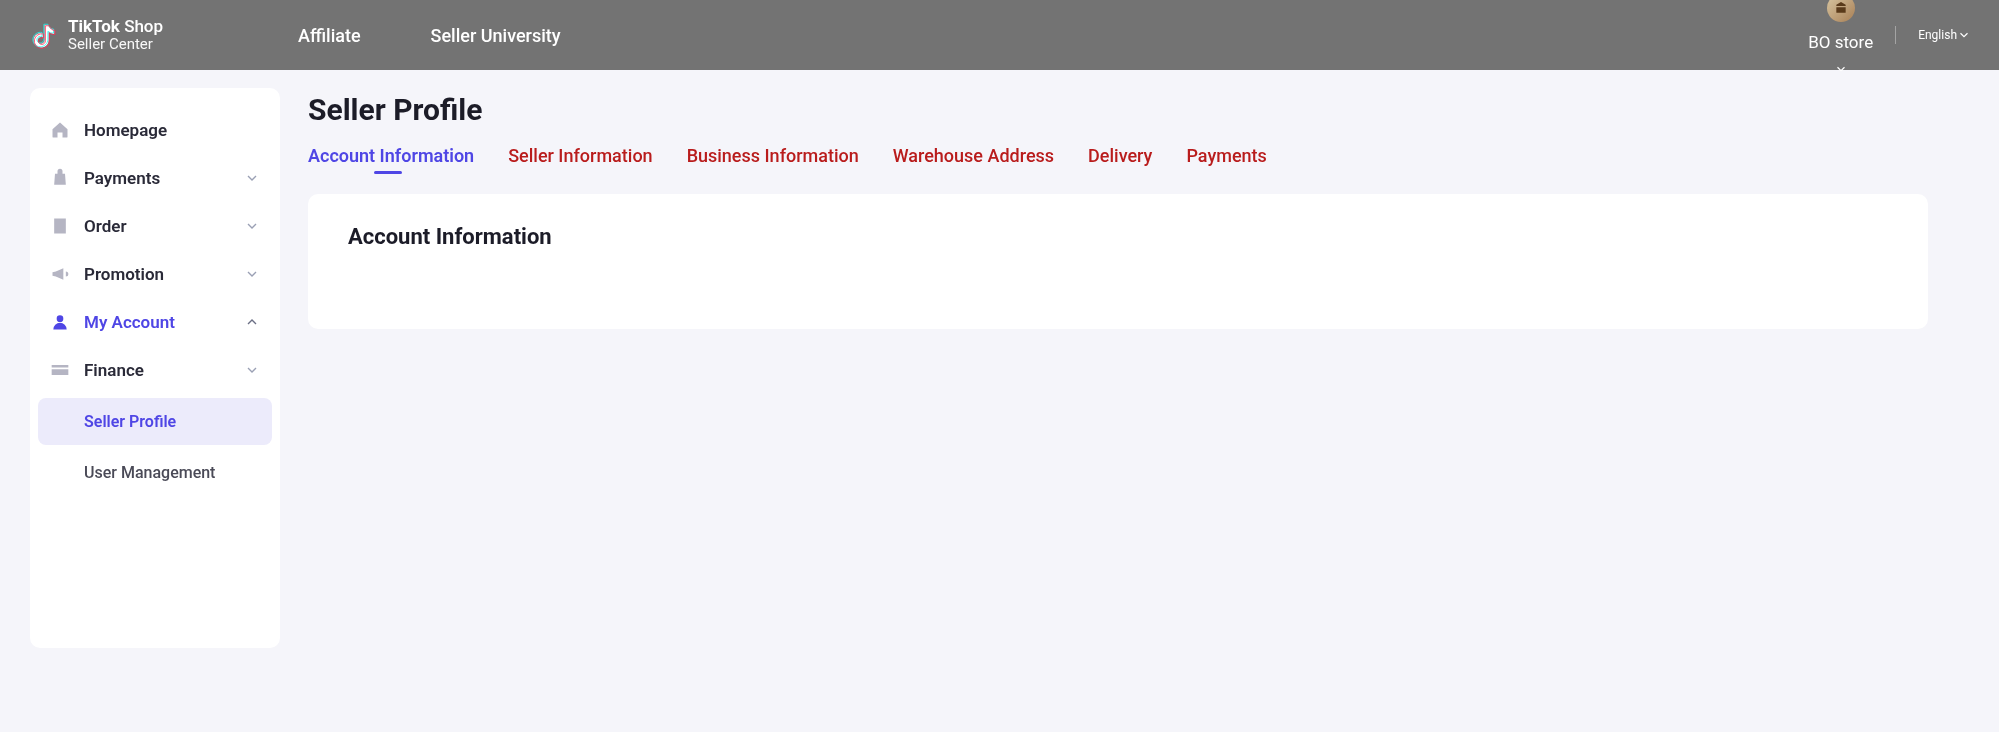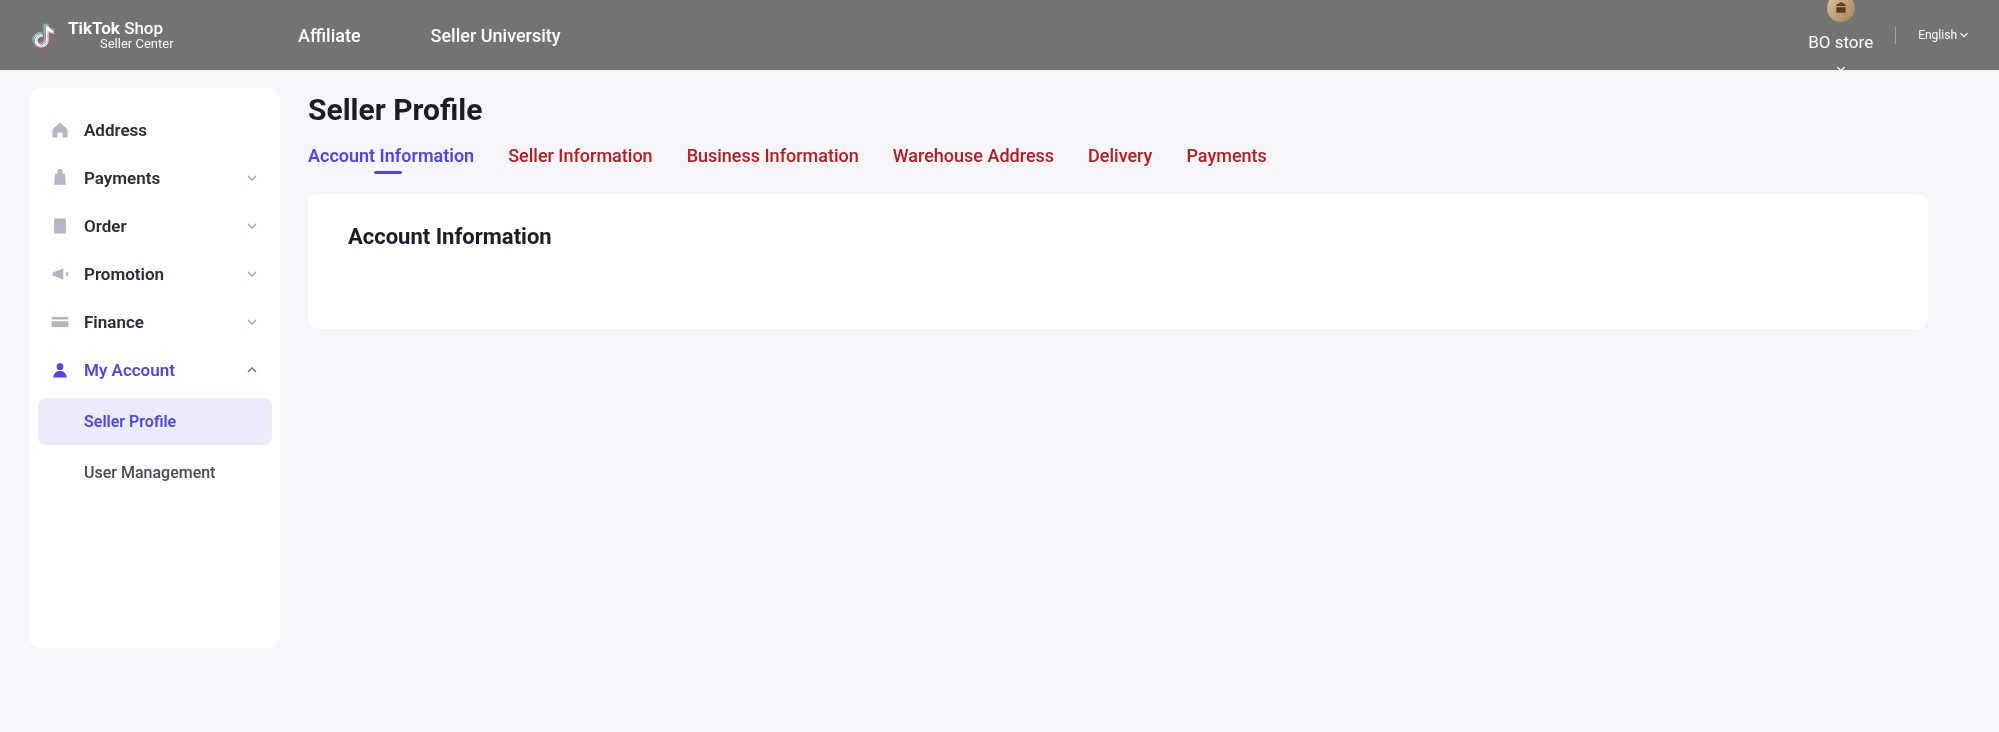--- a/index.html
+++ b/index.html
@@ -12,21 +12,21 @@
       display: flex;
       align-items: center;
       padding: 0 28px;
       color: #fff;
       width: 100%;
     }
     .logo-wrap { display: flex; align-items: center; gap: 10px; width: 240px; }
     .logo-text { line-height: 1.1; }
     .logo-text .line1 { font-size: 17px; font-weight: 700; }
     .logo-text .line1 span.shop { font-weight: 500; }
-    .logo-text .line2 { font-size: 13px; font-weight: 400; opacity: 0.95; margin-left: 32px; }
+    .logo-text .line2 { font-size: 15px; font-weight: 400; opacity: 0.95; }
     .tiktok-glyph { width: 30px; height: 34px; flex: none; }
     
     .topnav { display: flex; gap: 70px; margin-left: 30px; }
     .topnav a { color: #fff; text-decoration: none; font-size: 18px; font-weight: 500; cursor: pointer; }
     
     .header-right { margin-left: auto; display: flex; align-items: center; gap: 22px; color: #fff; }
     .store-chip { display: flex; align-items: center; gap: 10px; cursor: pointer; font-size: 17px; flex-direction: column; }
     .avatar { width: 28px; height: 28px; border-radius: 50%; background: linear-gradient(135deg,#d9c7a3,#a87f55); display: flex; align-items: center; justify-content: center; }
     .avatar svg { width: 16px; height: 16px; }
     .vdiv { width: 1px; height: 18px; background: rgba(255,255,255,0.35); }
@@ -128,21 +128,21 @@
 </div>
 
 <div class="shell">
 
   <div class="sidebar">
 
     <div class="nav-item">
       <svg class="nav-icon" viewBox="0 0 24 24" fill="currentColor">
           <path d="M3 11 12 3l9 8v9a1 1 0 0 1-1 1h-5v-6h-6v6H4a1 1 0 0 1-1-1v-9z"></path>
         </svg>
-      <span>Address</span>
+      <span>Homepage</span>
     </div>
 
     <div class="nav-item">
       <svg class="nav-icon" viewBox="0 0 24 24" fill="currentColor">
           <path d="M6 7h12l1 13H5L6 7zm3-3a3 3 0 0 1 6 0v3H9V4z"></path>
         </svg>
       <span>Payments</span>
       <svg class="chev" viewBox="0 0 24 24" fill="none" stroke="currentColor" stroke-width="2">
           <polyline points="6 9 12 15 18 9"></polyline>
         </svg>
@@ -161,37 +161,37 @@
     <div class="nav-item">
       <svg class="nav-icon" viewBox="0 0 24 24" fill="currentColor">
           <path d="M3 10v4l4 1 9 4V5l-9 4-4 1zm16-1a3 3 0 0 1 0 6V9z"></path>
         </svg>
       <span>Promotion</span>
       <svg class="chev" viewBox="0 0 24 24" fill="none" stroke="currentColor" stroke-width="2">
           <polyline points="6 9 12 15 18 9"></polyline>
         </svg>
     </div>
 
+    <div class="nav-item active-parent">
+      <svg class="nav-icon" viewBox="0 0 24 24" fill="currentColor">
+          <path d="M12 12a4 4 0 1 0-4-4 4 4 0 0 0 4 4zm-8 9a8 8 0 0 1 16 0H4z"></path>
+        </svg>
+      <span>My Account</span>
+      <svg class="chev" viewBox="0 0 24 24" fill="none" stroke="currentColor" stroke-width="2">
+          <polyline points="6 15 12 9 18 15"></polyline>
+        </svg>
+    </div>
+
     <div class="nav-item">
       <svg class="nav-icon" viewBox="0 0 24 24" fill="currentColor">
           <path d="M2 6h20v3H2V6zm0 5h20v7H2v-7z"></path>
         </svg>
       <span>Finance</span>
       <svg class="chev" viewBox="0 0 24 24" fill="none" stroke="currentColor" stroke-width="2">
           <polyline points="6 9 12 15 18 9"></polyline>
-        </svg>
-    </div>
-
-    <div class="nav-item active-parent">
-      <svg class="nav-icon" viewBox="0 0 24 24" fill="currentColor">
-          <path d="M12 12a4 4 0 1 0-4-4 4 4 0 0 0 4 4zm-8 9a8 8 0 0 1 16 0H4z"></path>
-        </svg>
-      <span>My Account</span>
-      <svg class="chev" viewBox="0 0 24 24" fill="none" stroke="currentColor" stroke-width="2">
-          <polyline points="6 15 12 9 18 15"></polyline>
         </svg>
     </div>
 
     <div class="sub-items">
       <div class="sub-item active">Seller Profile</div>
       <div class="sub-item">User Management</div>
     </div>
   </div>
 
   <div class="main">

